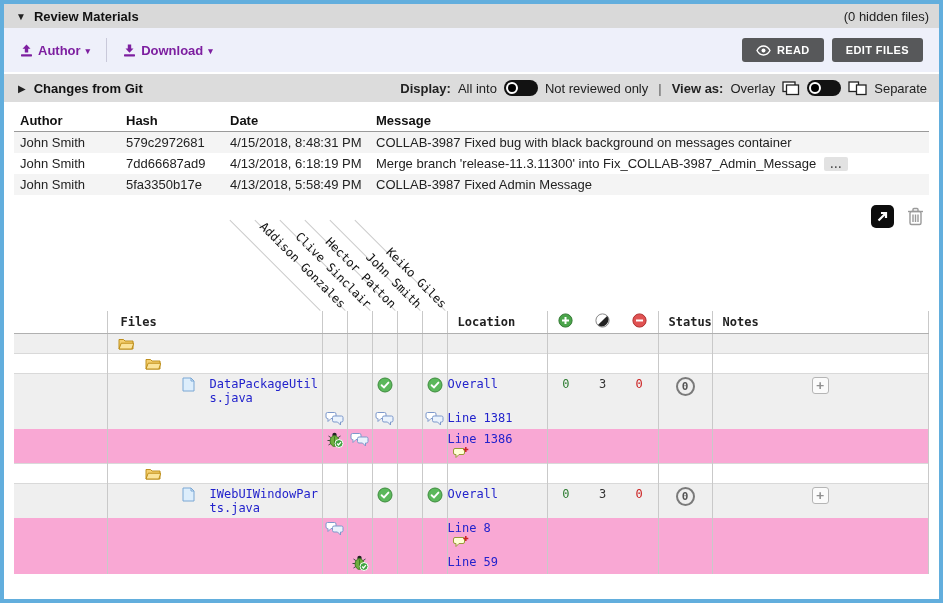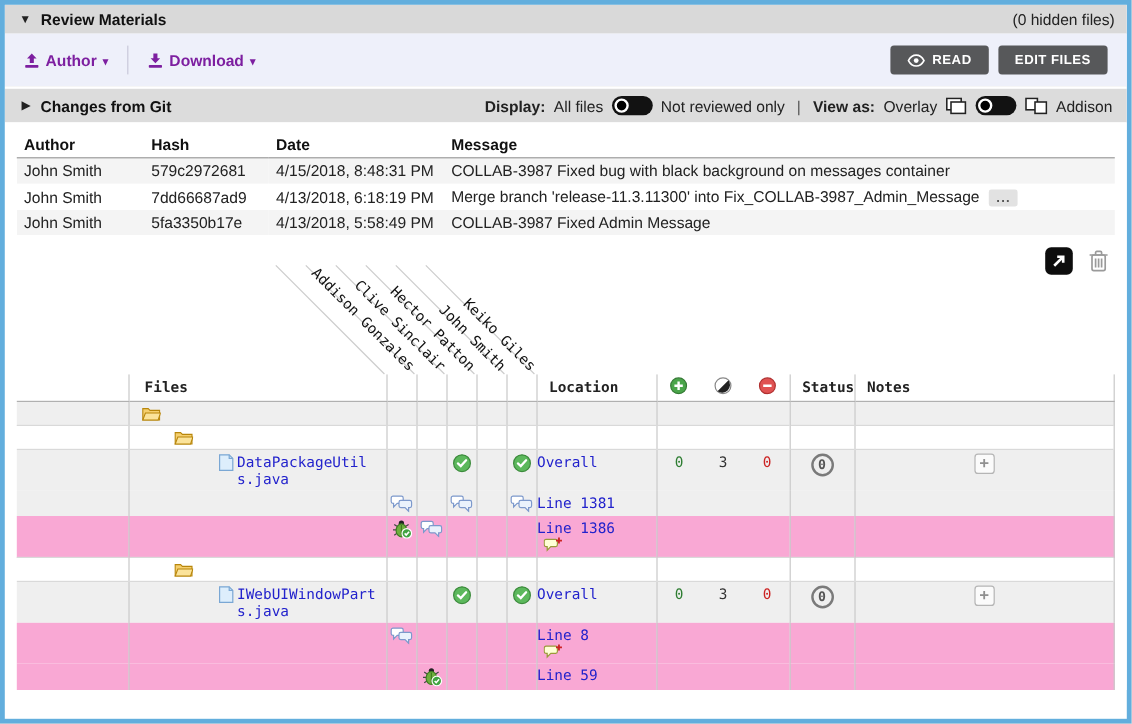--- a/index.html
+++ b/index.html
@@ -61,21 +61,21 @@
   td.colb,th.colb{border-left:1px solid #c9c9c9;}
   td.colr,th.colr{border-right:1px solid #c9c9c9;}
   tr.rgray td{background:#efefef;}
   tr.rwhite td{background:#fff;}
   tr.ryellow td{background:#f9a8d4;}
   tr.bt td{border-top:1px solid #d9d9d9;}
   .fcell{display:flex;align-items:flex-start;}
   .ind0{padding-left:10px;}.ind1{padding-left:37px;}.ind2{padding-left:74px;}
   .fcell .ficon{flex:0 0 auto;margin-right:3px;margin-top:0;}
   .fname{color:#1c1c4e;line-height:15px;width:184px;word-break:break-all;}
-  .flink{color:#2222cc;line-height:14px;word-break:break-all;cursor:pointer;}
+  .flink{color:#2222cc;line-height:14px;word-break:break-all;cursor:pointer;margin-left:12px;}
   .w16{width:117px;}
   .rev{text-align:center;}
   .loc{padding-left:8px;white-space:nowrap;}
   .loc a{color:#2222cc;text-decoration:none;cursor:pointer;}
   .addc{vertical-align:-3px;margin-left:5px;cursor:pointer;}
   .counts{display:flex;}
   .counts span{flex:1;text-align:center;}
   .cg{color:#2e7d32;} .cn{color:#333;} .cr{color:#cc2222;}
   .statwrap,.notewrap{display:flex;justify-content:center;align-items:flex-start;}
   .stat-circle{width:19px;height:19px;border:2px solid #7a7a7a;border-radius:50%;display:flex;
@@ -128,40 +128,40 @@
     <button class="dark-btn">
       <span>EDIT FILES</span>
     </button>
   </div>
 
   <div class="gitbar">
     <span class="tri">▶</span>
     <span class="gtitle">Changes from Git</span>
     <span class="git-controls">
       <span class="lbl">Display:</span>
-      <span>All files</span>
+      <span>All into</span>
       <span class="toggle">
           <span class="knob"></span>
         </span>
       <span>Not reviewed only</span>
       <span class="bar">|</span>
       <span class="lbl">View as:</span>
       <span>Overlay</span>
       <svg class="inline-svg" width="18" height="15" viewBox="0 0 18 15">
           <rect x="1" y="1" width="12" height="9.5" fill="#fff" stroke="#222" stroke-width="1.3"></rect>
           <rect x="4.5" y="4" width="12" height="9.5" fill="#fff" stroke="#222" stroke-width="1.3"></rect>
         </svg>
       <span class="toggle">
           <span class="knob"></span>
         </span>
       <svg class="inline-svg" width="19" height="15" viewBox="0 0 19 15">
           <rect x="1" y="1" width="9.5" height="9.5" fill="#fff" stroke="#222" stroke-width="1.3"></rect>
           <rect x="8.5" y="4" width="9.5" height="9.5" fill="#fff" stroke="#222" stroke-width="1.3"></rect>
         </svg>
-      <span>Addison</span>
+      <span>Separate</span>
     </span>
   </div>
 
   <div class="content">
 
     <table class="commits">
       <colgroup>
           <col style="width:106px">
           <col style="width:104px">
           <col style="width:146px">

